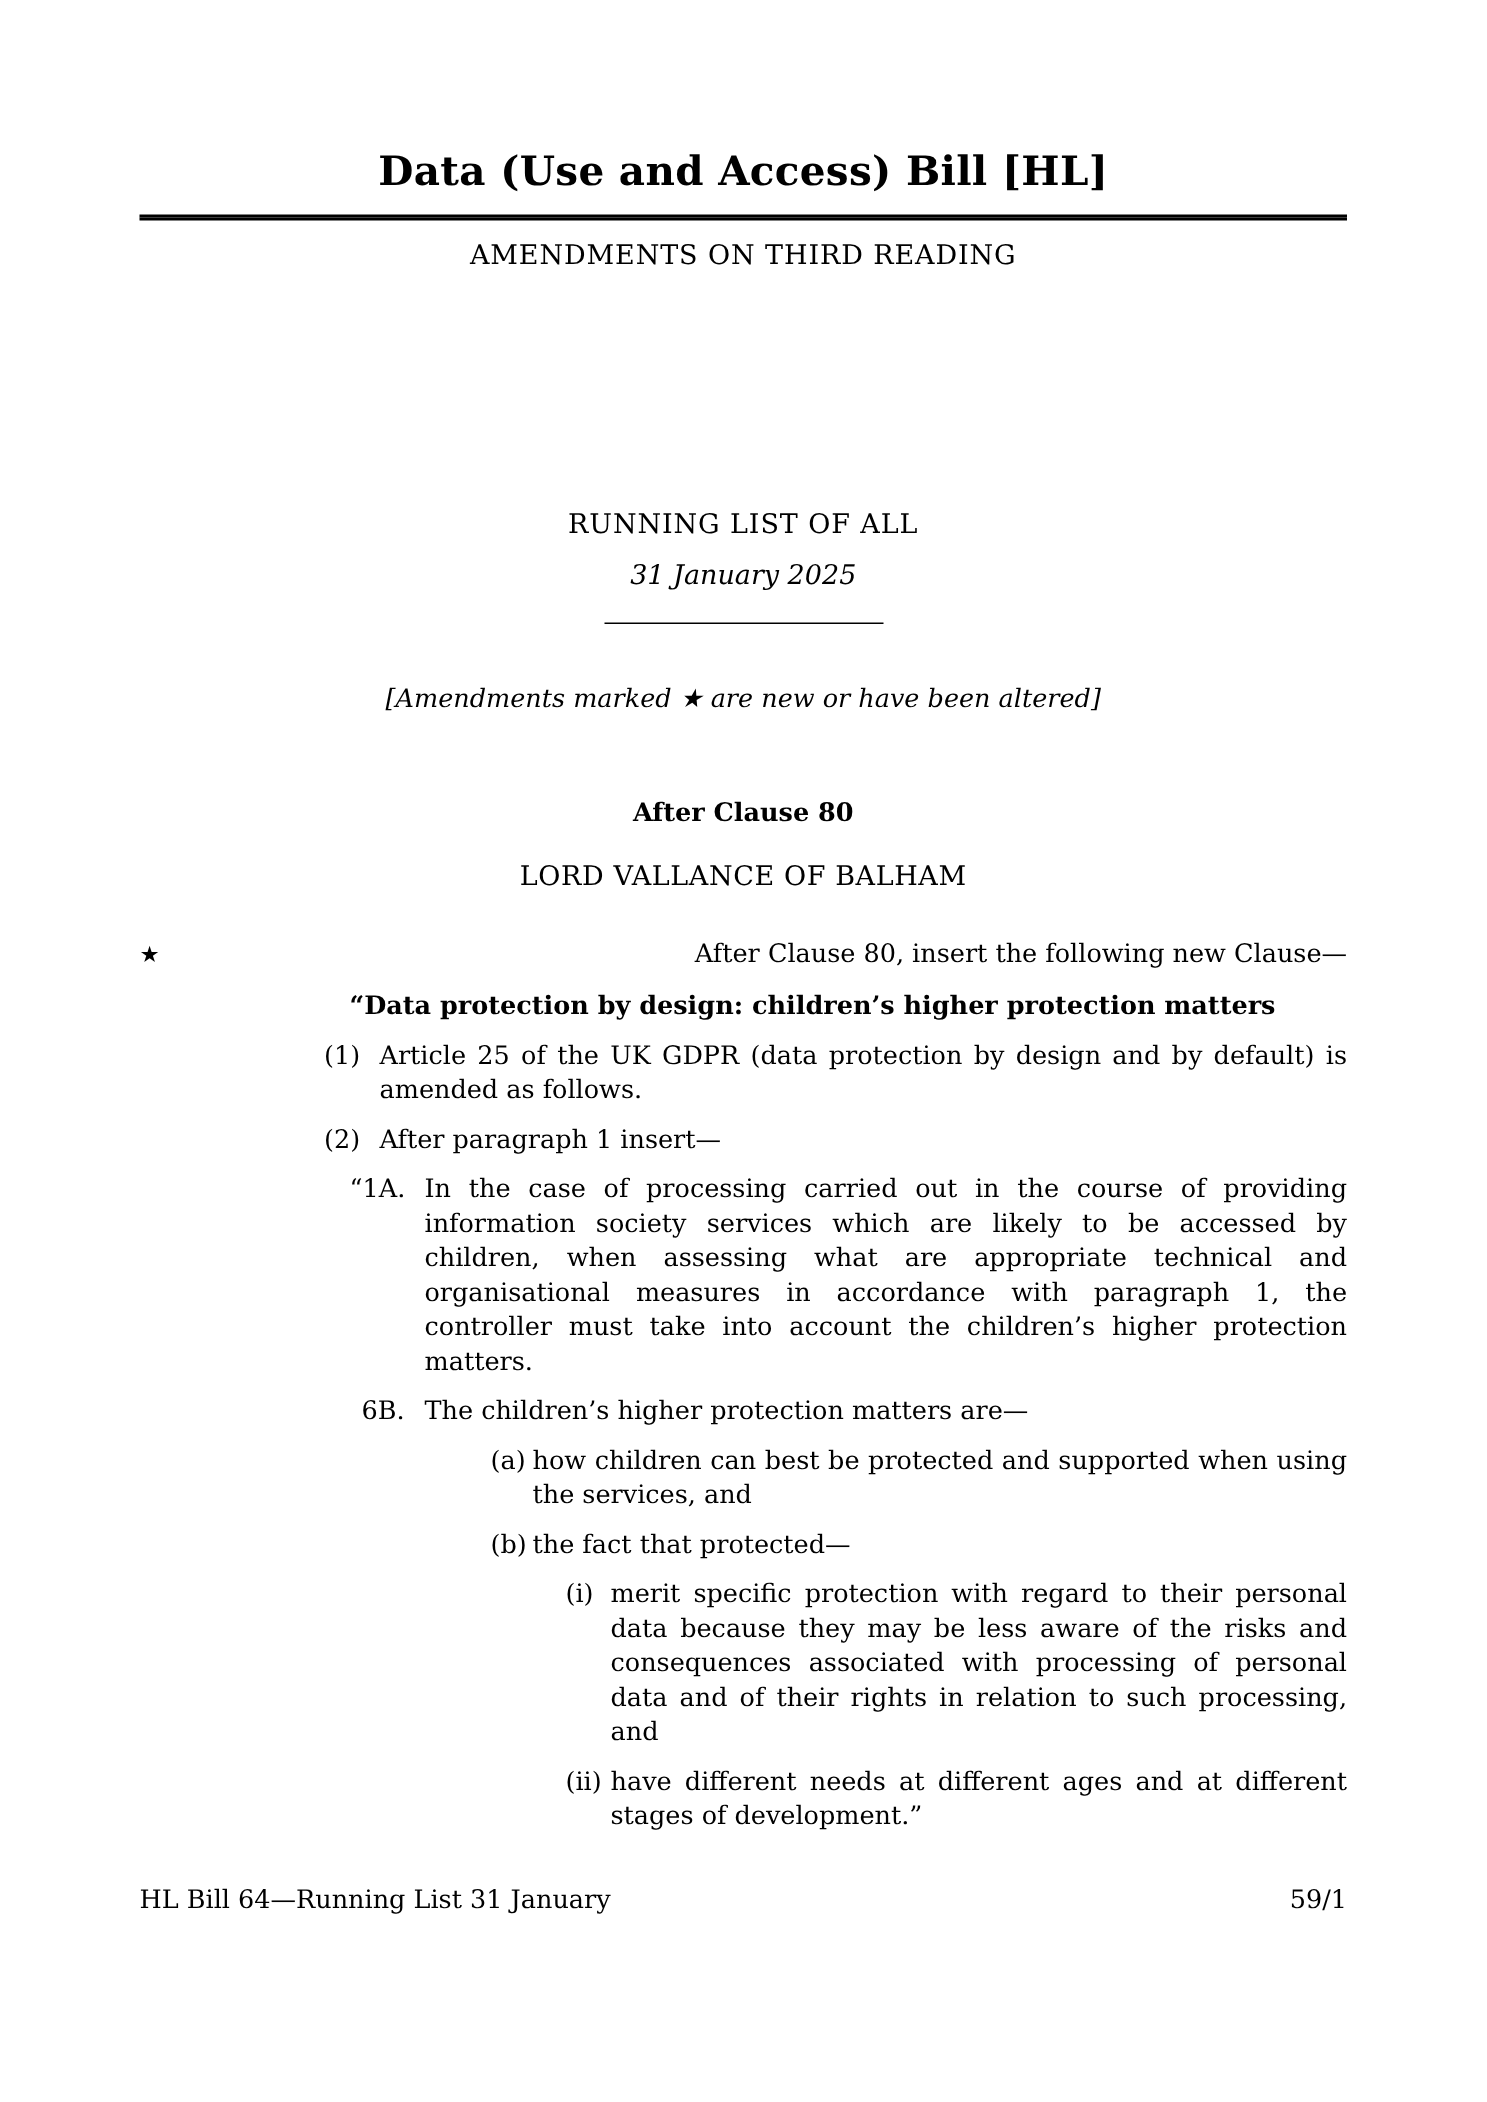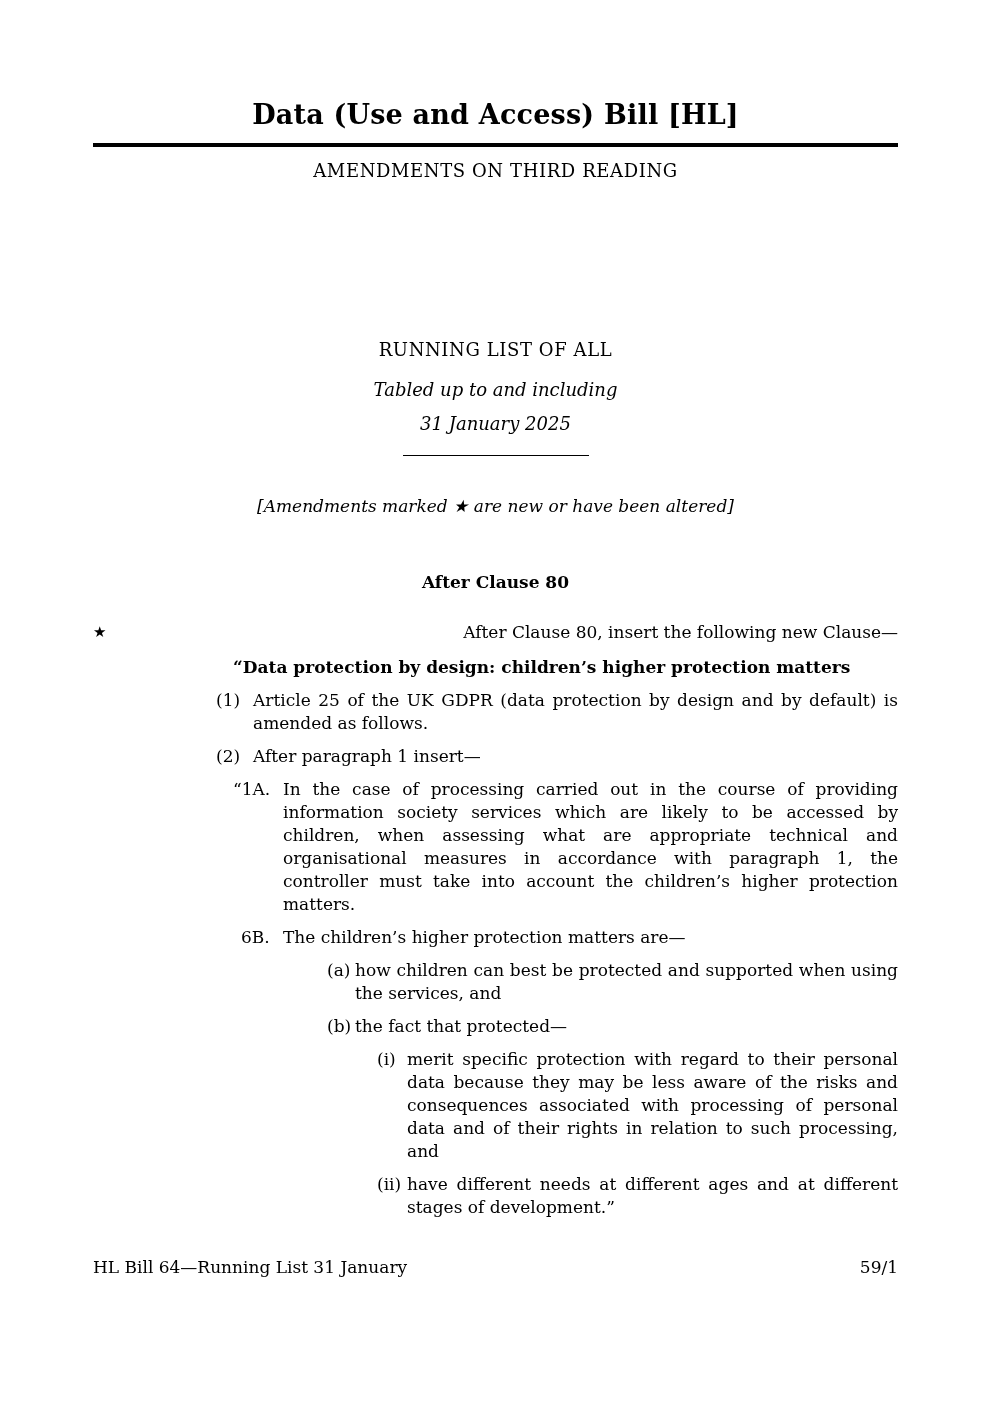--- a/index.html
+++ b/index.html
@@ -101,28 +101,28 @@
 <body>
 
 <div class="page">
 
   <h1 class="bill-title">Data (Use and Access) Bill [HL]</h1>
   <div class="double-rule"></div>
 
   <div class="front">
     <div class="caps-line caps-2">AMENDMENTS ON THIRD READING</div>
     <div class="caps-line caps-1">RUNNING LIST OF ALL</div>
-    <div class="italic-line tabled-1">Tabled up to and including</div>
     <div class="italic-line tabled-2">31 January 2025</div>
     <hr class="short-rule">
     <div class="marked-note">[Amendments marked ★ are new or have been altered]</div>
   </div>
 
   <div>
     <div class="place-heading">After Clause 80</div>
+    <div class="mover">LORD VALLANCE OF BALHAM</div>
 
     <div class="instr-row">
       <span class="star-cell">★</span>
       <span class="instr-text">After Clause 80, insert the following new Clause—</span>
     </div>
 
     <div class="clause-title">“Data protection by design: children’s higher protection matters</div>
 
     <div class="para np">
       <span class="plabel">(1)</span>

